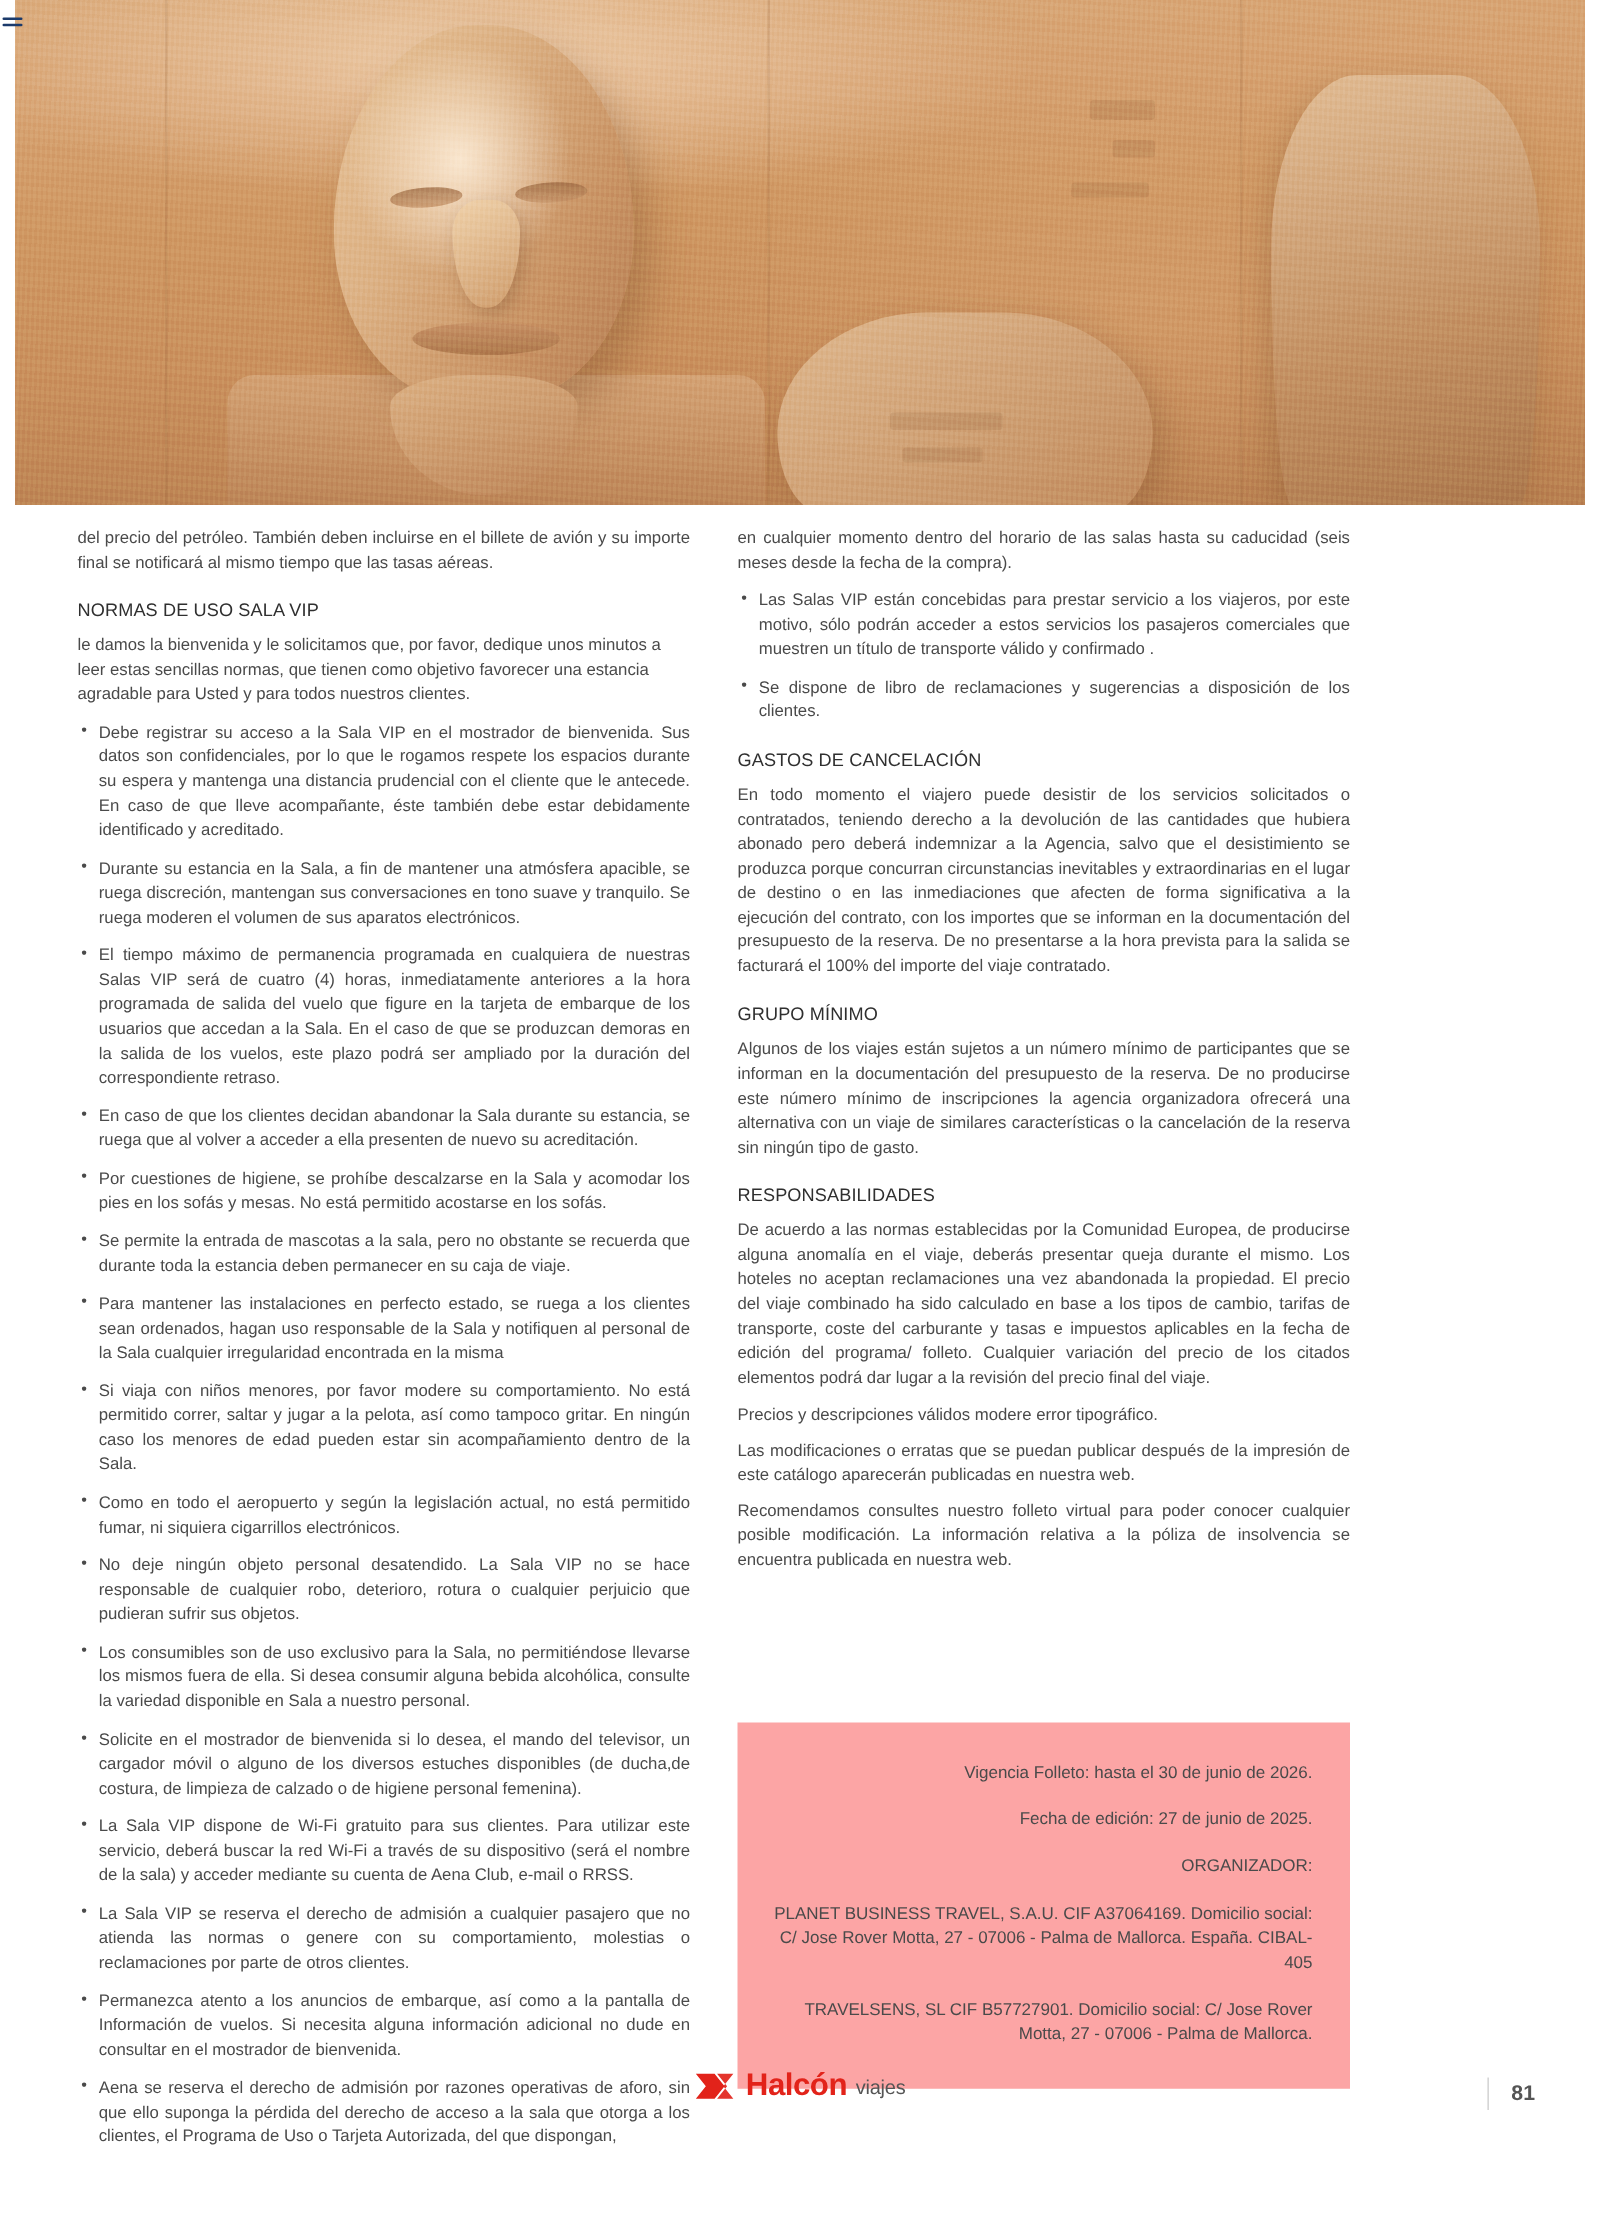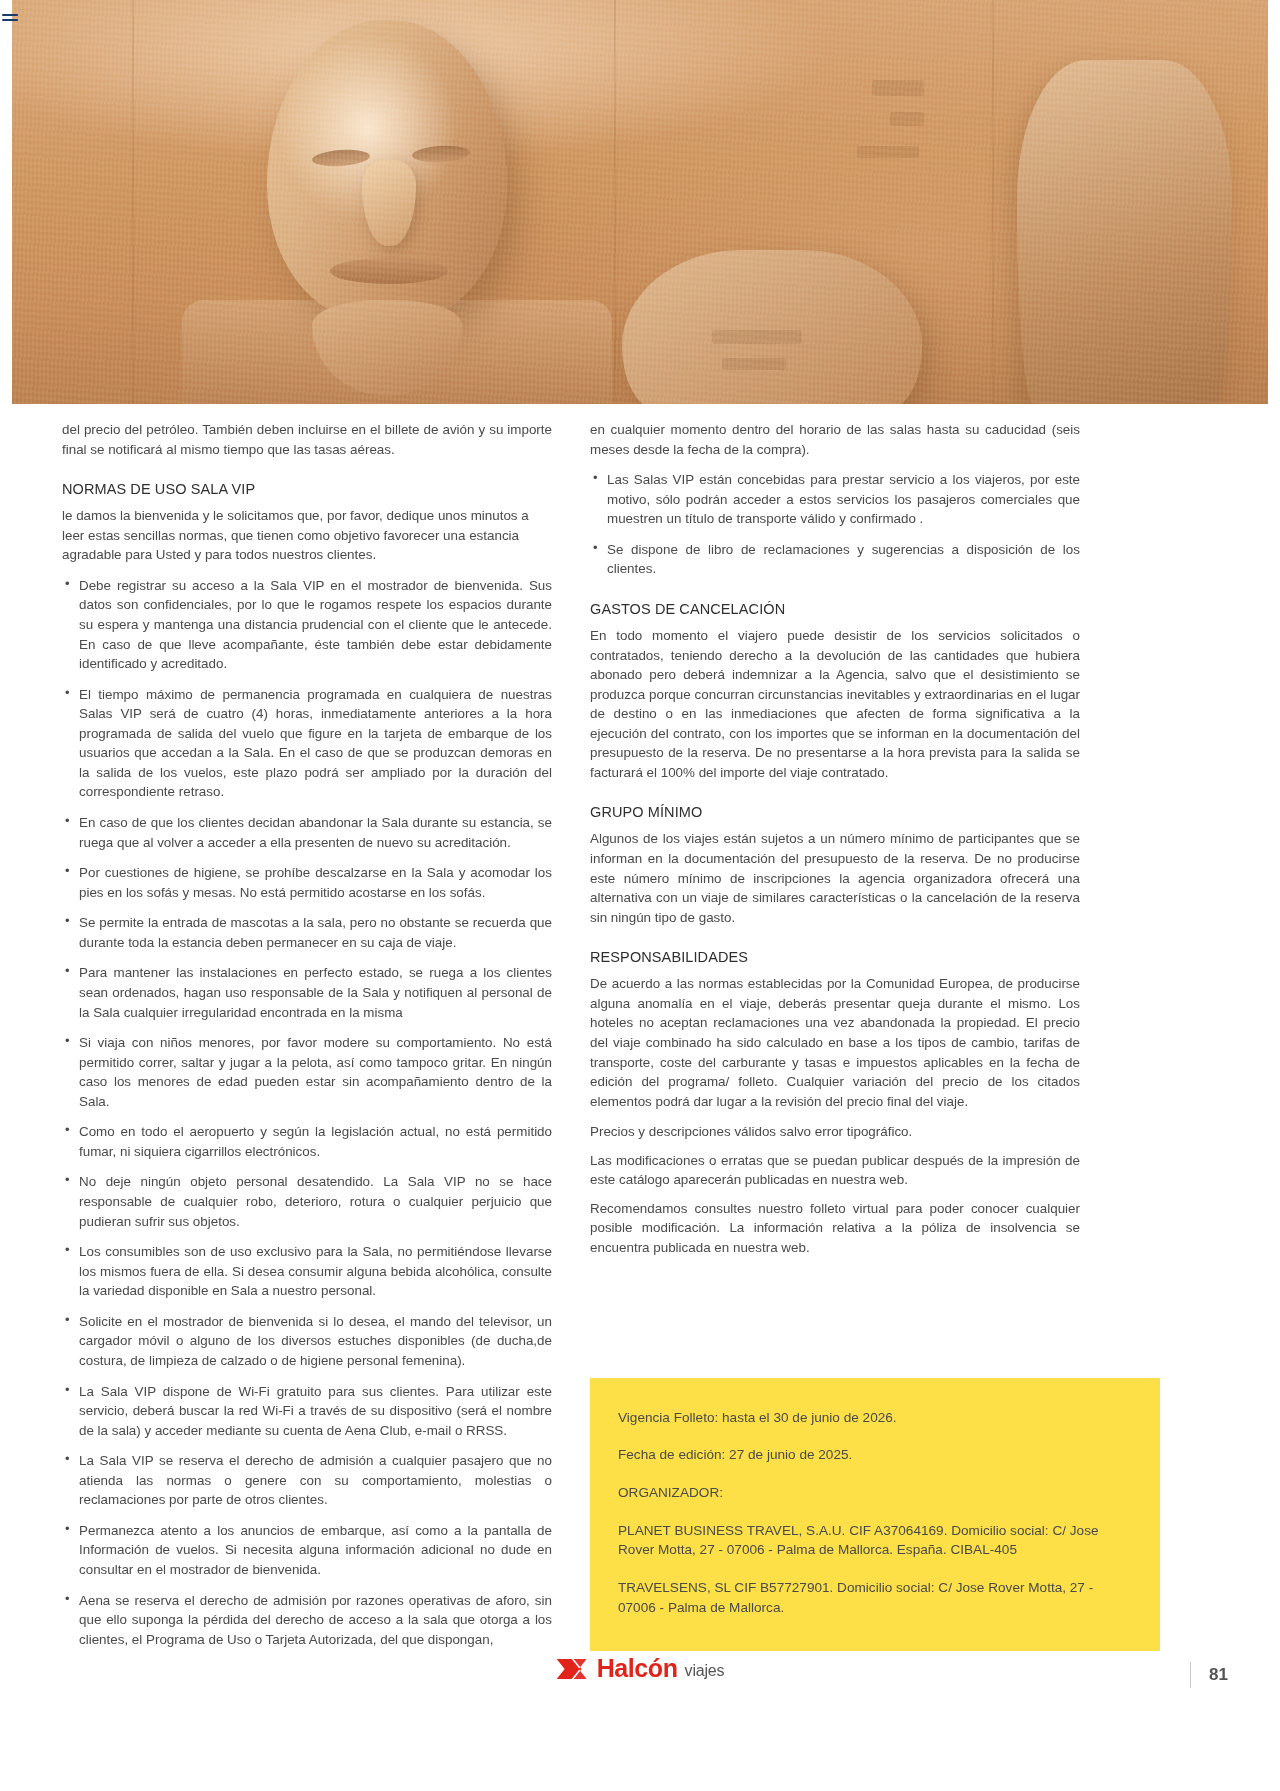--- a/index.html
+++ b/index.html
@@ -193,24 +193,25 @@
     position: absolute;
     left: 3px;
     top: -1px;
     color: #4a4a4a;
     font-size: 13px;
   }
 
   
   .info-card {
     margin-top: 120px;
-    background: #fde047;
+    background: #fca5a5;
     padding: 30px 30px 34px 28px;
     box-sizing: border-box;
-    width: 570px;
+    width: 490px;
+    text-align: right;
   }
   .info-card p {
     font-size: 13.6px;
     line-height: 1.45;
     margin: 0 0 18px 0;
     color: #4a4a4a;
   }
   .info-card p:last-child { margin-bottom: 0; }
 
   
@@ -301,20 +302,21 @@
   <div class="columns">
 
     <div class="col">
       <p class="body-text">del precio del petróleo. También deben incluirse en el billete de avión y su importe final se notificará al mismo tiempo que las tasas aéreas.</p>
 
       <h2 class="section-title">NORMAS DE USO SALA VIP</h2>
       <p class="body-text lead">le damos la bienvenida y le solicitamos que, por favor, dedique unos minutos a leer estas sencillas normas, que tienen como objetivo favorecer una estancia agradable para Usted y para todos nuestros clientes.</p>
 
       <ul class="rules">
         <li>Debe registrar su acceso a la Sala VIP en el mostrador de bienvenida. Sus datos son confidenciales, por lo que le rogamos respete los espacios durante su espera y mantenga una distancia prudencial con el cliente que le antecede. En caso de que lleve acompañante, éste también debe estar debidamente identificado y acreditado.</li>
+        <li>Durante su estancia en la Sala, a fin de mantener una atmósfera apacible, se ruega discreción, mantengan sus conversaciones en tono suave y tranquilo. Se ruega moderen el volumen de sus aparatos electrónicos.</li>
         <li>El tiempo máximo de permanencia programada en cualquiera de nuestras Salas VIP será de cuatro (4) horas, inmediatamente anteriores a la hora programada de salida del vuelo que figure en la tarjeta de embarque de los usuarios que accedan a la Sala. En el caso de que se produzcan demoras en la salida de los vuelos, este plazo podrá ser ampliado por la duración del correspondiente retraso.</li>
         <li>En caso de que los clientes decidan abandonar la Sala durante su estancia, se ruega que al volver a acceder a ella presenten de nuevo su acreditación.</li>
         <li>Por cuestiones de higiene, se prohíbe descalzarse en la Sala y acomodar los pies en los sofás y mesas. No está permitido acostarse en los sofás.</li>
         <li>Se permite la entrada de mascotas a la sala, pero no obstante se recuerda que durante toda la estancia deben permanecer en su caja de viaje.</li>
         <li>Para mantener las instalaciones en perfecto estado, se ruega a los clientes sean ordenados, hagan uso responsable de la Sala y notifiquen al personal de la Sala cualquier irregularidad encontrada en la misma</li>
         <li>Si viaja con niños menores, por favor modere su comportamiento. No está permitido correr, saltar y jugar a la pelota, así como tampoco gritar. En ningún caso los menores de edad pueden estar sin acompañamiento dentro de la Sala.</li>
         <li>Como en todo el aeropuerto y según la legislación actual, no está permitido fumar, ni siquiera cigarrillos electrónicos.</li>
         <li>No deje ningún objeto personal desatendido. La Sala VIP no se hace responsable de cualquier robo, deterioro, rotura o cualquier perjuicio que pudieran sufrir sus objetos.</li>
         <li>Los consumibles son de uso exclusivo para la Sala, no permitiéndose llevarse los mismos fuera de ella. Si desea consumir alguna bebida alcohólica, consulte la variedad disponible en Sala a nuestro personal.</li>
         <li>Solicite en el mostrador de bienvenida si lo desea, el mando del televisor, un cargador móvil o alguno de los diversos estuches disponibles (de ducha,de costura, de limpieza de calzado o de higiene personal femenina).</li>
@@ -334,21 +336,21 @@
       </ul>
 
       <h2 class="section-title">GASTOS DE CANCELACIÓN</h2>
       <p class="body-text">En todo momento el viajero puede desistir de los servicios solicitados o contratados, teniendo derecho a la devolución de las cantidades que hubiera abonado pero deberá indemnizar a la Agencia, salvo que el desistimiento se produzca porque concurran circunstancias inevitables y extraordinarias en el lugar de destino o en las inmediaciones que afecten de forma significativa a la ejecución del contrato, con los importes que se informan en la documentación del presupuesto de la reserva. De no presentarse a la hora prevista para la salida se facturará el 100% del importe del viaje contratado.</p>
 
       <h2 class="section-title">GRUPO MÍNIMO</h2>
       <p class="body-text">Algunos de los viajes están sujetos a un número mínimo de participantes que se informan en la documentación del presupuesto de la reserva. De no producirse este número mínimo de inscripciones la agencia organizadora ofrecerá una alternativa con un viaje de similares características o la cancelación de la reserva sin ningún tipo de gasto.</p>
 
       <h2 class="section-title">RESPONSABILIDADES</h2>
       <p class="body-text">De acuerdo a las normas establecidas por la Comunidad Europea, de producirse alguna anomalía en el viaje, deberás presentar queja durante el mismo. Los hoteles no aceptan reclamaciones una vez abandonada la propiedad. El precio del viaje combinado ha sido calculado en base a los tipos de cambio, tarifas de transporte, coste del carburante y tasas e impuestos aplicables en la fecha de edición del programa/ folleto. Cualquier variación del precio de los citados elementos podrá dar lugar a la revisión del precio final del viaje.</p>
-      <p class="body-text tight">Precios y descripciones válidos salvo error tipográfico.</p>
+      <p class="body-text tight">Precios y descripciones válidos modere error tipográfico.</p>
       <p class="body-text tight">Las modificaciones o erratas que se puedan publicar después de la impresión de este catálogo aparecerán publicadas en nuestra web.</p>
       <p class="body-text tight">Recomendamos consultes nuestro folleto virtual para poder conocer cualquier posible modificación. La información relativa a la póliza de insolvencia se encuentra publicada en nuestra web.</p>
 
       <div class="info-card">
         <p>Vigencia Folleto: hasta el 30 de junio de 2026.</p>
         <p>Fecha de edición: 27 de junio de 2025.</p>
         <p>ORGANIZADOR:</p>
         <p>PLANET BUSINESS TRAVEL, S.A.U. CIF A37064169. Domicilio social: C/ Jose Rover Motta, 27 - 07006 - Palma de Mallorca. España. CIBAL-405</p>
         <p>TRAVELSENS, SL CIF B57727901. Domicilio social: C/ Jose Rover Motta, 27 - 07006 - Palma de Mallorca.</p>
       </div>

